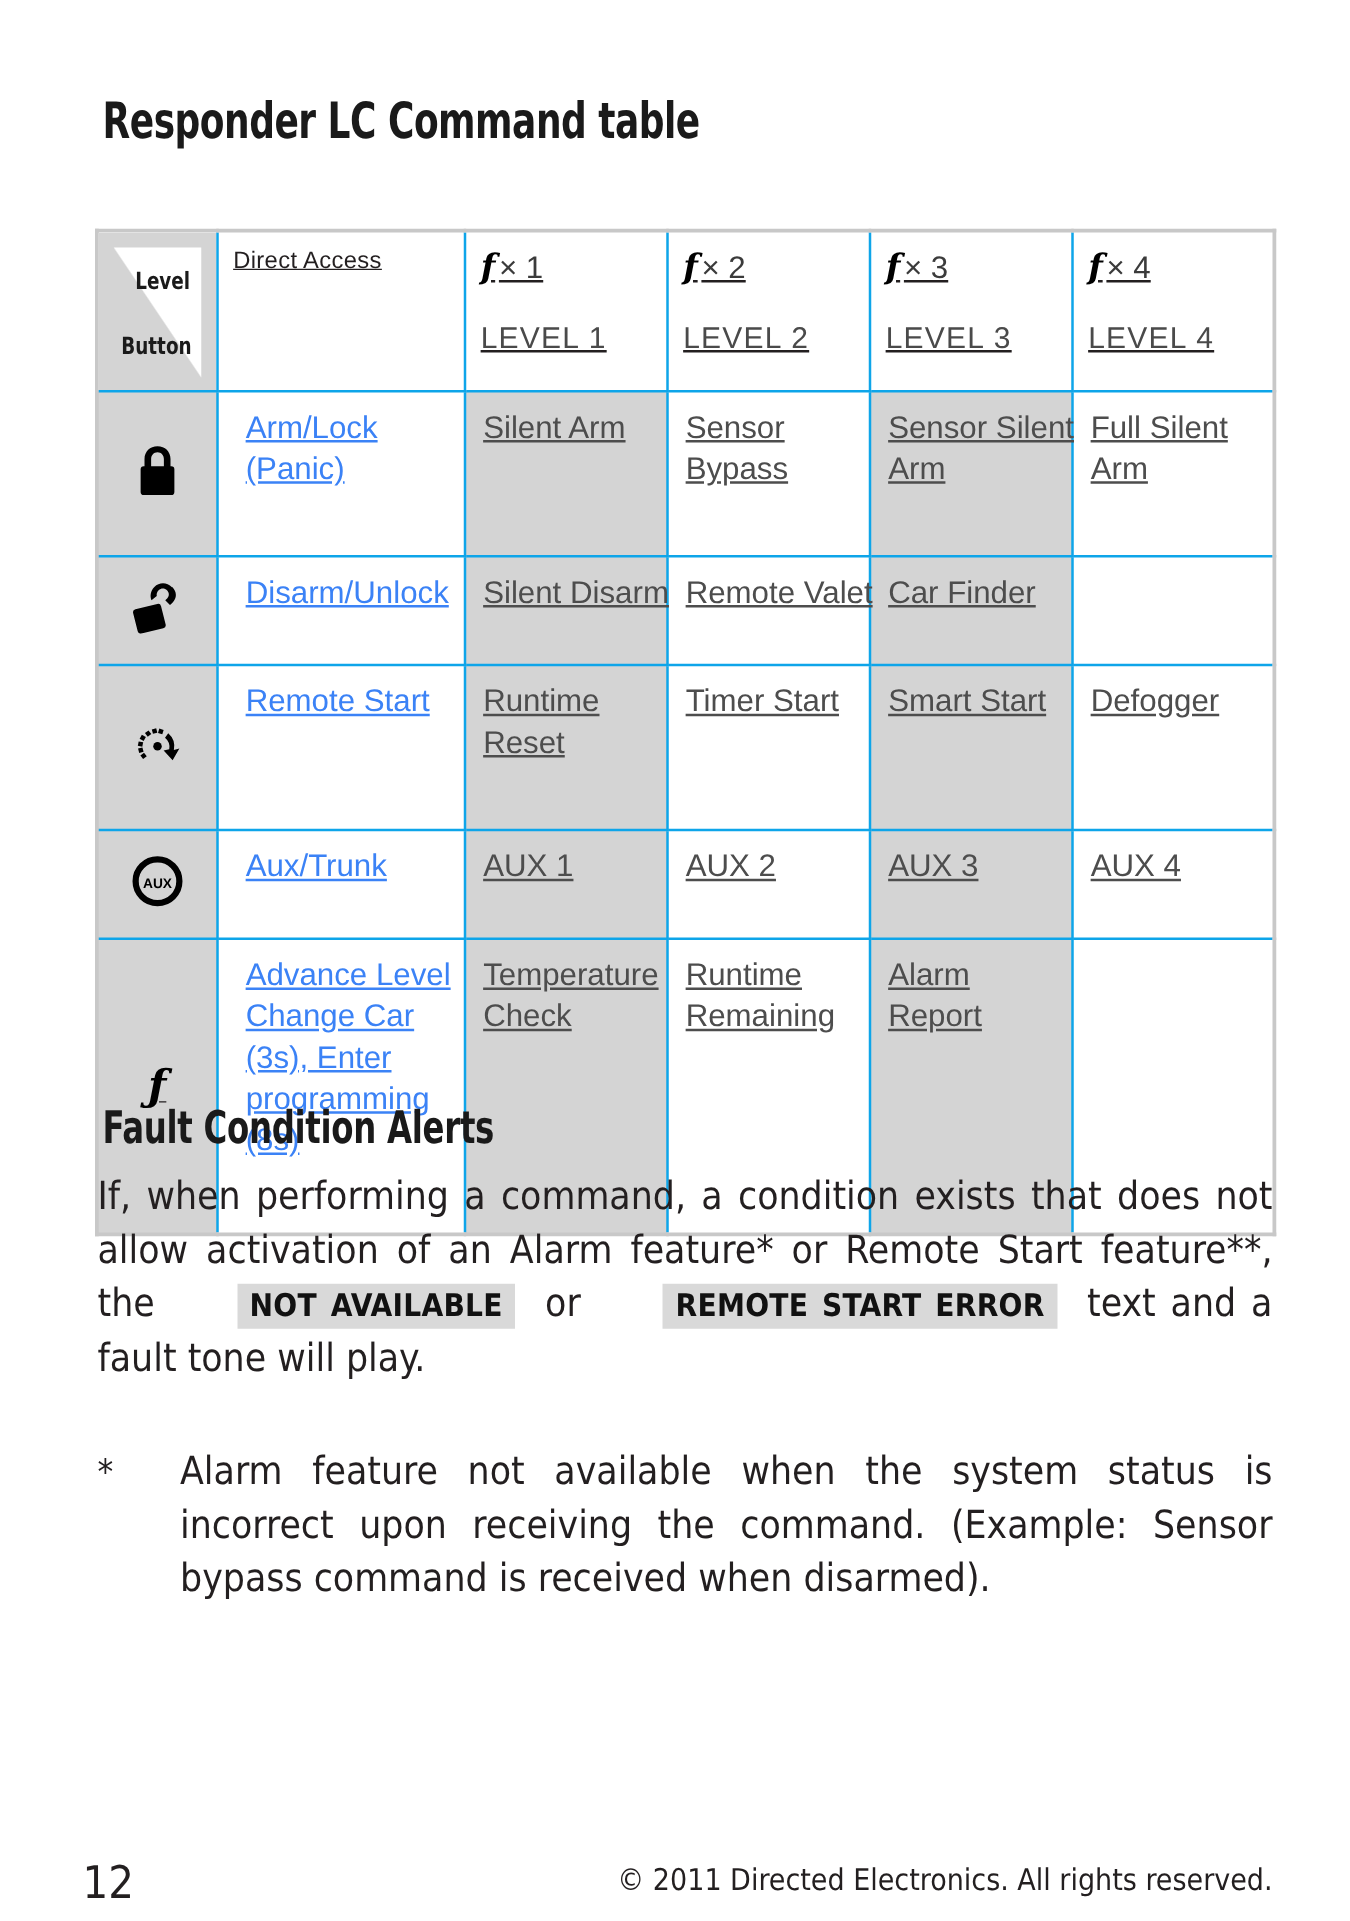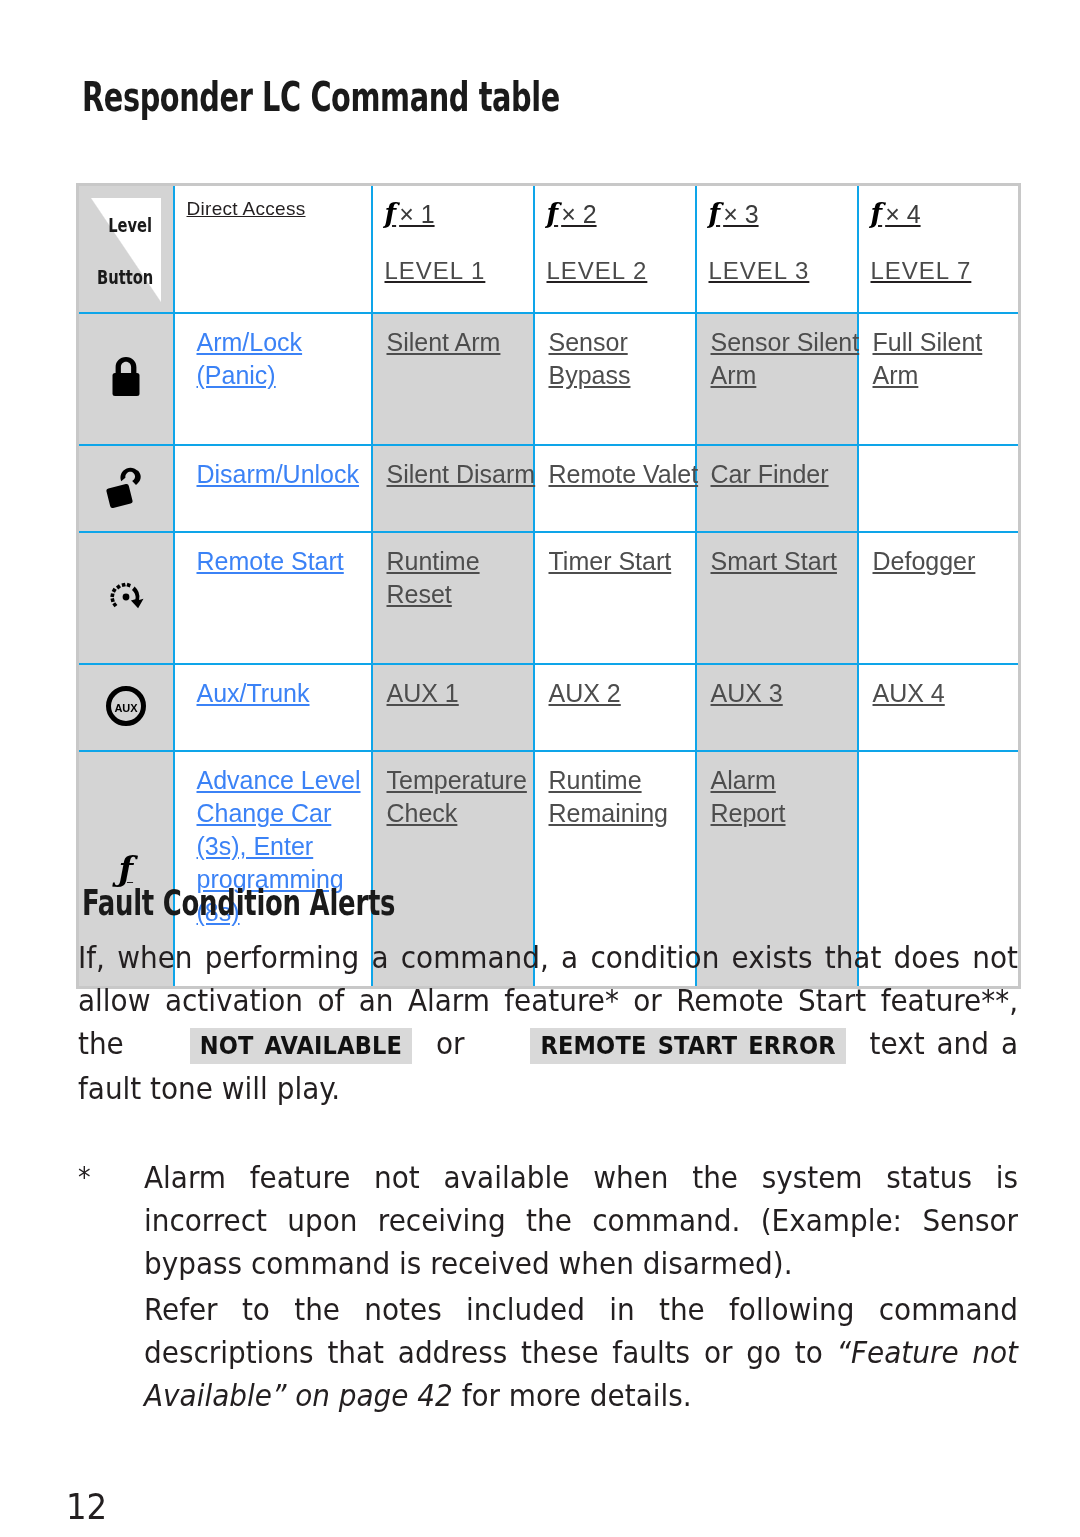--- a/index.html
+++ b/index.html
@@ -306,21 +306,21 @@
       <th class="hdr-lvl">
         <span class="fx"><span class="fglyph">f</span><span>× 2</span></span>
         <span class="lvlname">LEVEL 2</span>
       </th>
       <th class="hdr-lvl">
         <span class="fx"><span class="fglyph">f</span><span>× 3</span></span>
         <span class="lvlname">LEVEL 3</span>
       </th>
       <th class="hdr-lvl">
         <span class="fx"><span class="fglyph">f</span><span>× 4</span></span>
-        <span class="lvlname">LEVEL 7</span>
+        <span class="lvlname">LEVEL 4</span>
       </th>
     </tr>
 
     <tr class="r-1">
       <td class="icon-cell">
         <span class="ico">
           <svg width="36" height="44" viewBox="0 0 36 44">
             <path d="M18 2c-6.1 0-10.4 4.3-10.4 10.2V19h5.3v-6.8c0-3.2 2.2-5.5 5.1-5.5s5.1 2.3 5.1 5.5V19h5.3v-6.8C28.4 6.3 24.1 2 18 2z" fill="#000"></path>
             <rect x="4.5" y="18" width="27" height="23" rx="2.5" fill="#000"></rect>
           </svg>
@@ -470,20 +470,17 @@
 
   <div class="section-title">Fault Condition Alerts</div>
 
   <div class="body-block just" id="intro-para"><span>If, when performing a command, a condition exists that does not allow activation of an Alarm feature* or Remote Start feature**, the</span>&nbsp; <span class="badge">NOT AVAILABLE</span>&nbsp; <span>or</span>&nbsp; <span class="badge">REMOTE START ERROR</span>&nbsp; <span>text and a fault tone will play.</span></div>
 
   <div class="note-row" id="note-1">
     <div class="note-marker">*</div>
     <div class="note-text just">Alarm feature not available when the system status is incorrect upon receiving the command. (Example: Sensor bypass command is received when disarmed).</div>
   </div>
 
-  <div class="note-row" id="note-2">
-    <div class="note-marker"></div>
-    <div class="note-text just"><span>Refer to the notes included in the following command descriptions that address these faults or go to</span> <span class="ital">“Feature not Available” on page 42</span> <span>for more details.</span></div>
-  </div>
 
   <div class="footer-page">12</div>
+  <div class="footer-copy">© 2011 Directed Electronics. All rights reserved.</div>
 
 </div>
 
 </body></html>

